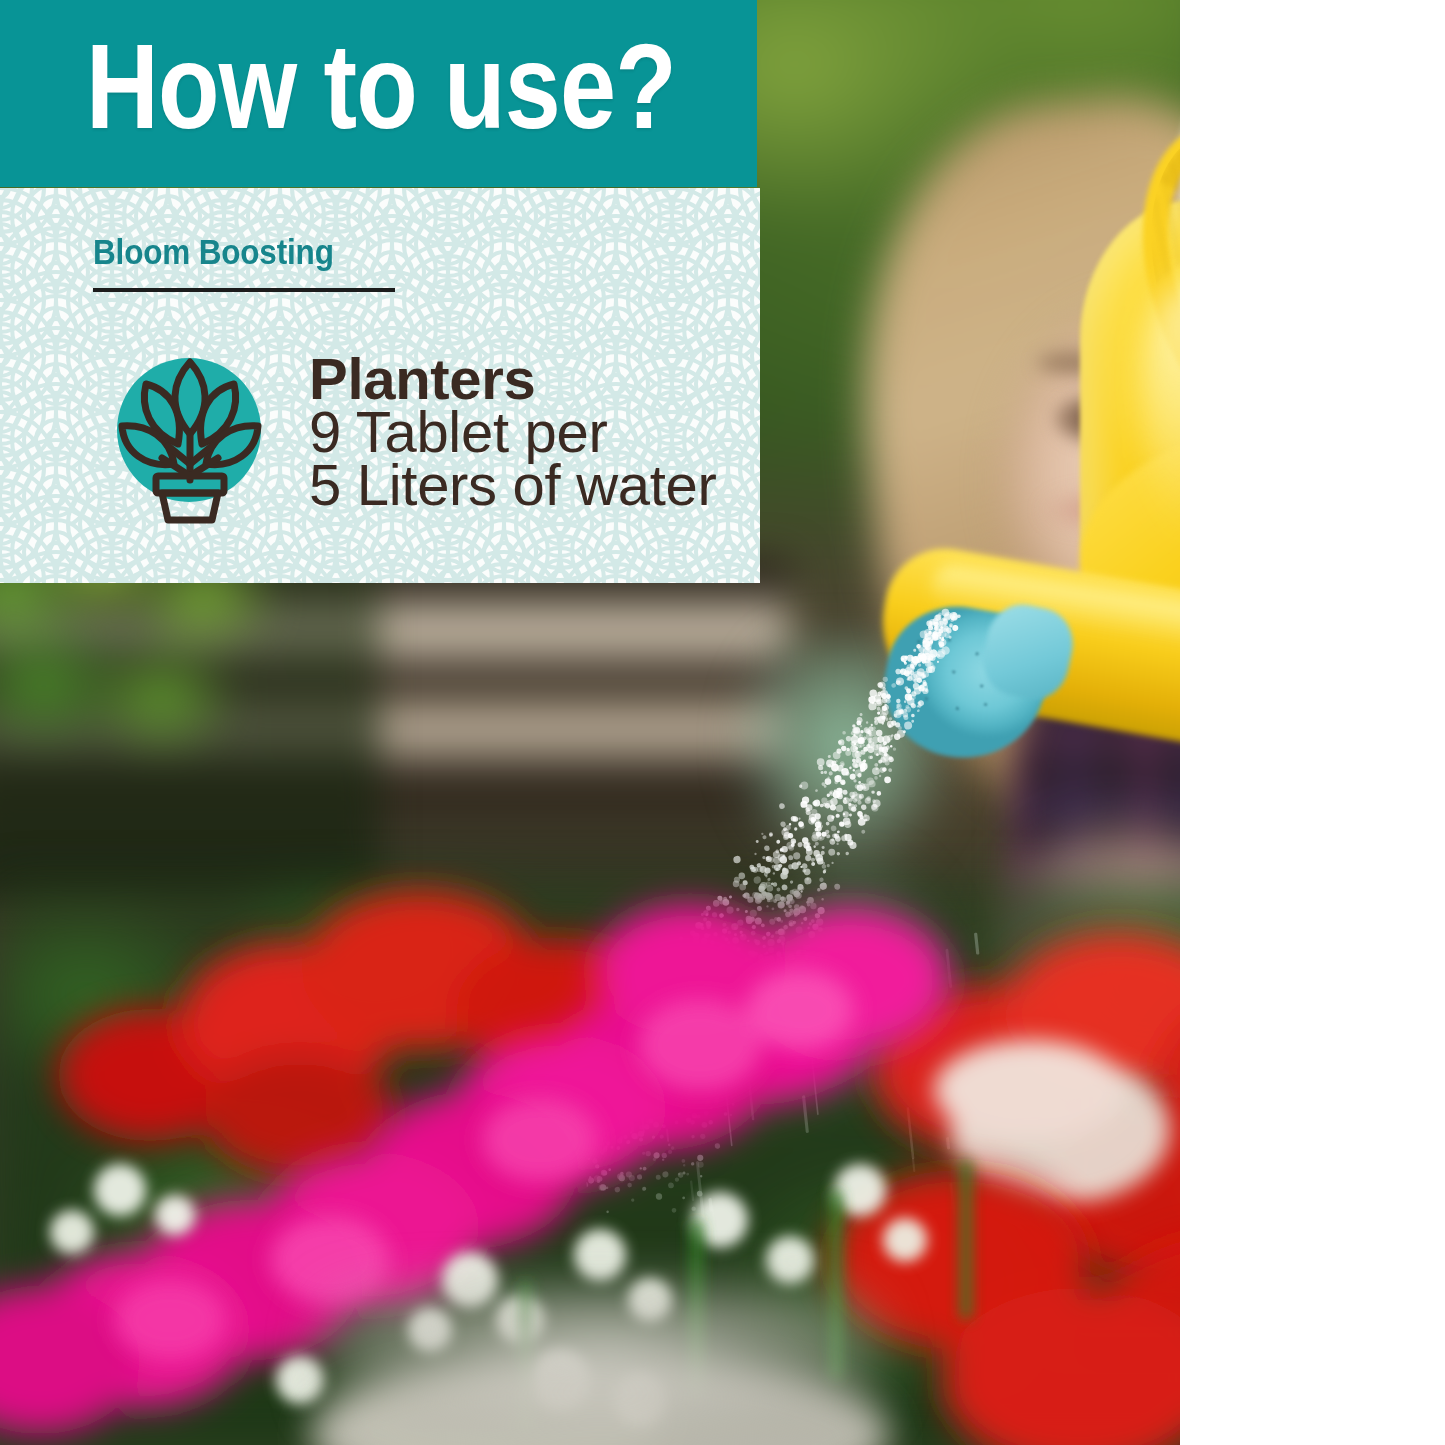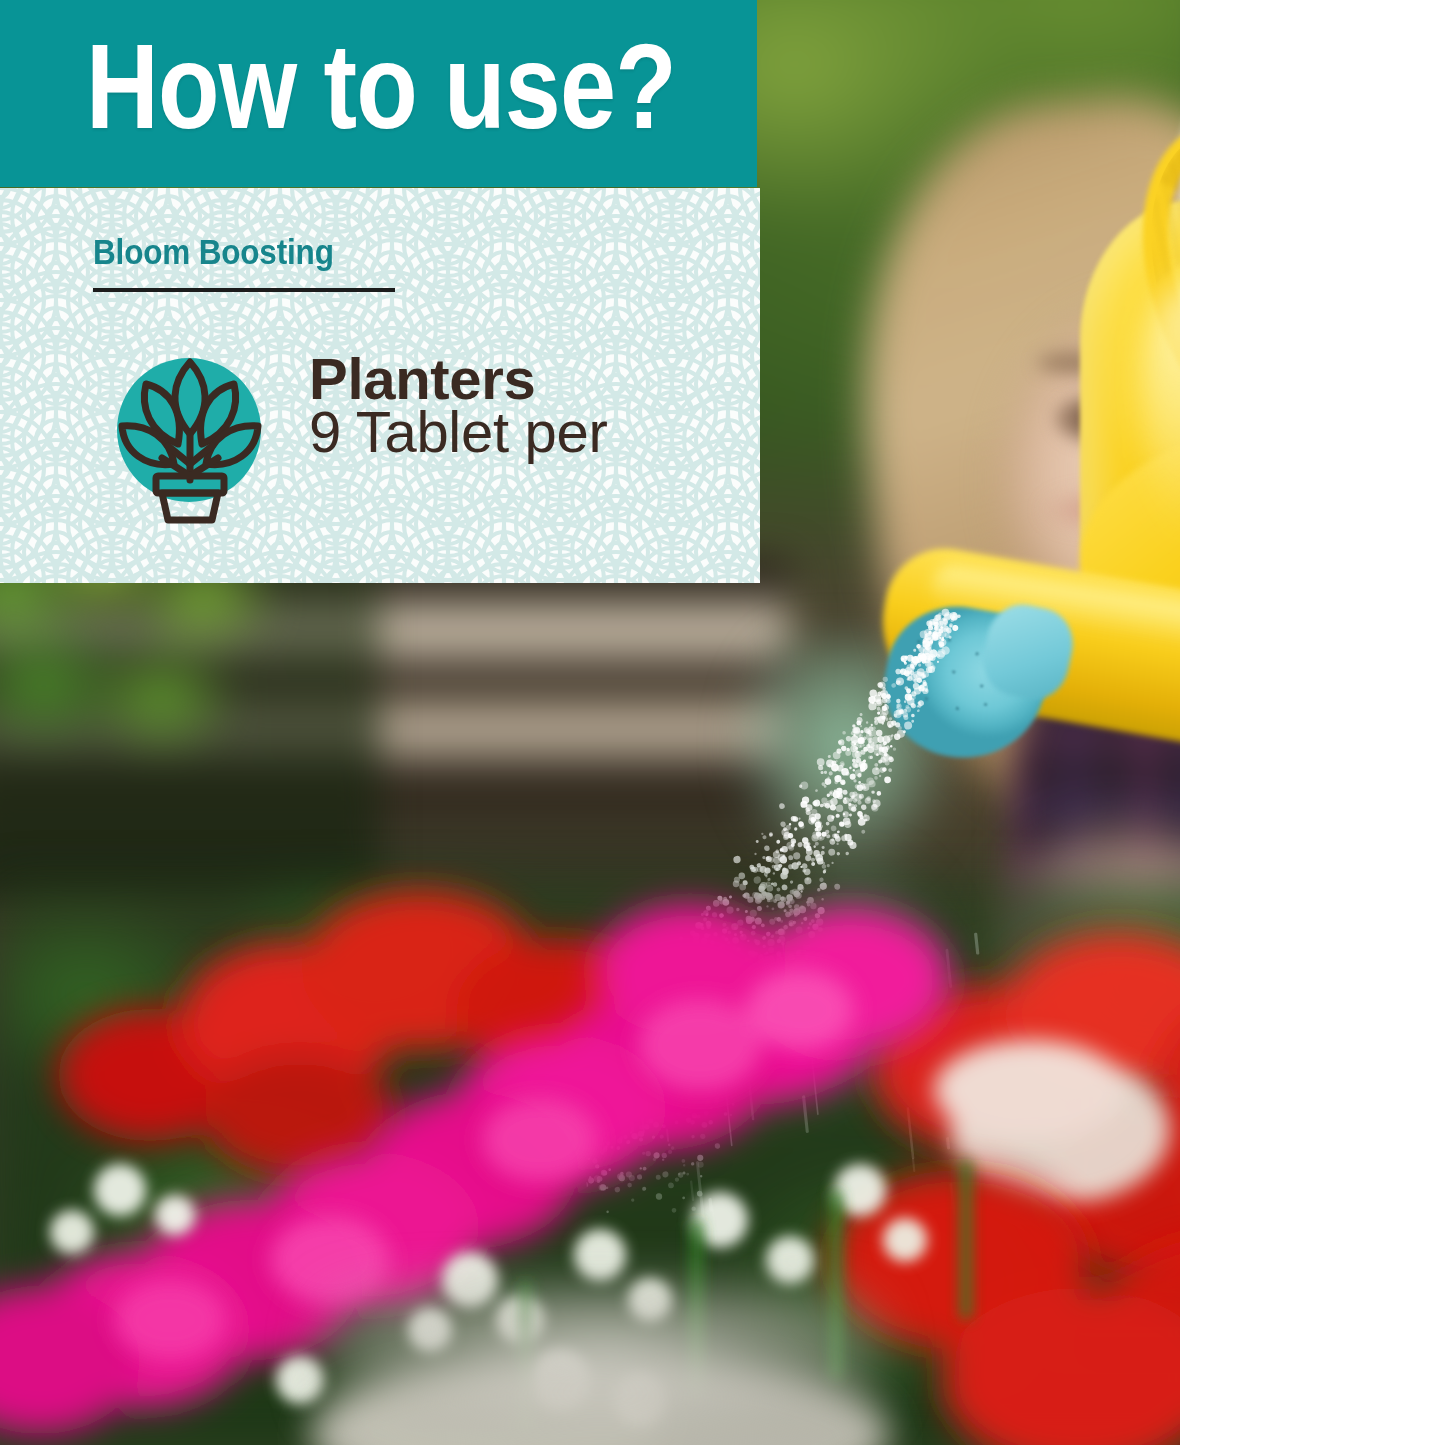--- a/index.html
+++ b/index.html
@@ -1969,15 +1969,16 @@
         <rect x="44" y="128" width="68" height="17" rx="2"></rect>
 
         <path d="M50 145 L56 172 L100 172 L106 145 Z"></path>
       </g>
     </svg>
   </div>
 
   <div class="lines">
     <div class="line strong">Planters</div>
     <div class="line">9 Tablet per</div>
+    <div class="line">5 Liters of water</div>
   </div>
 
 </div>
 
 </body></html>

